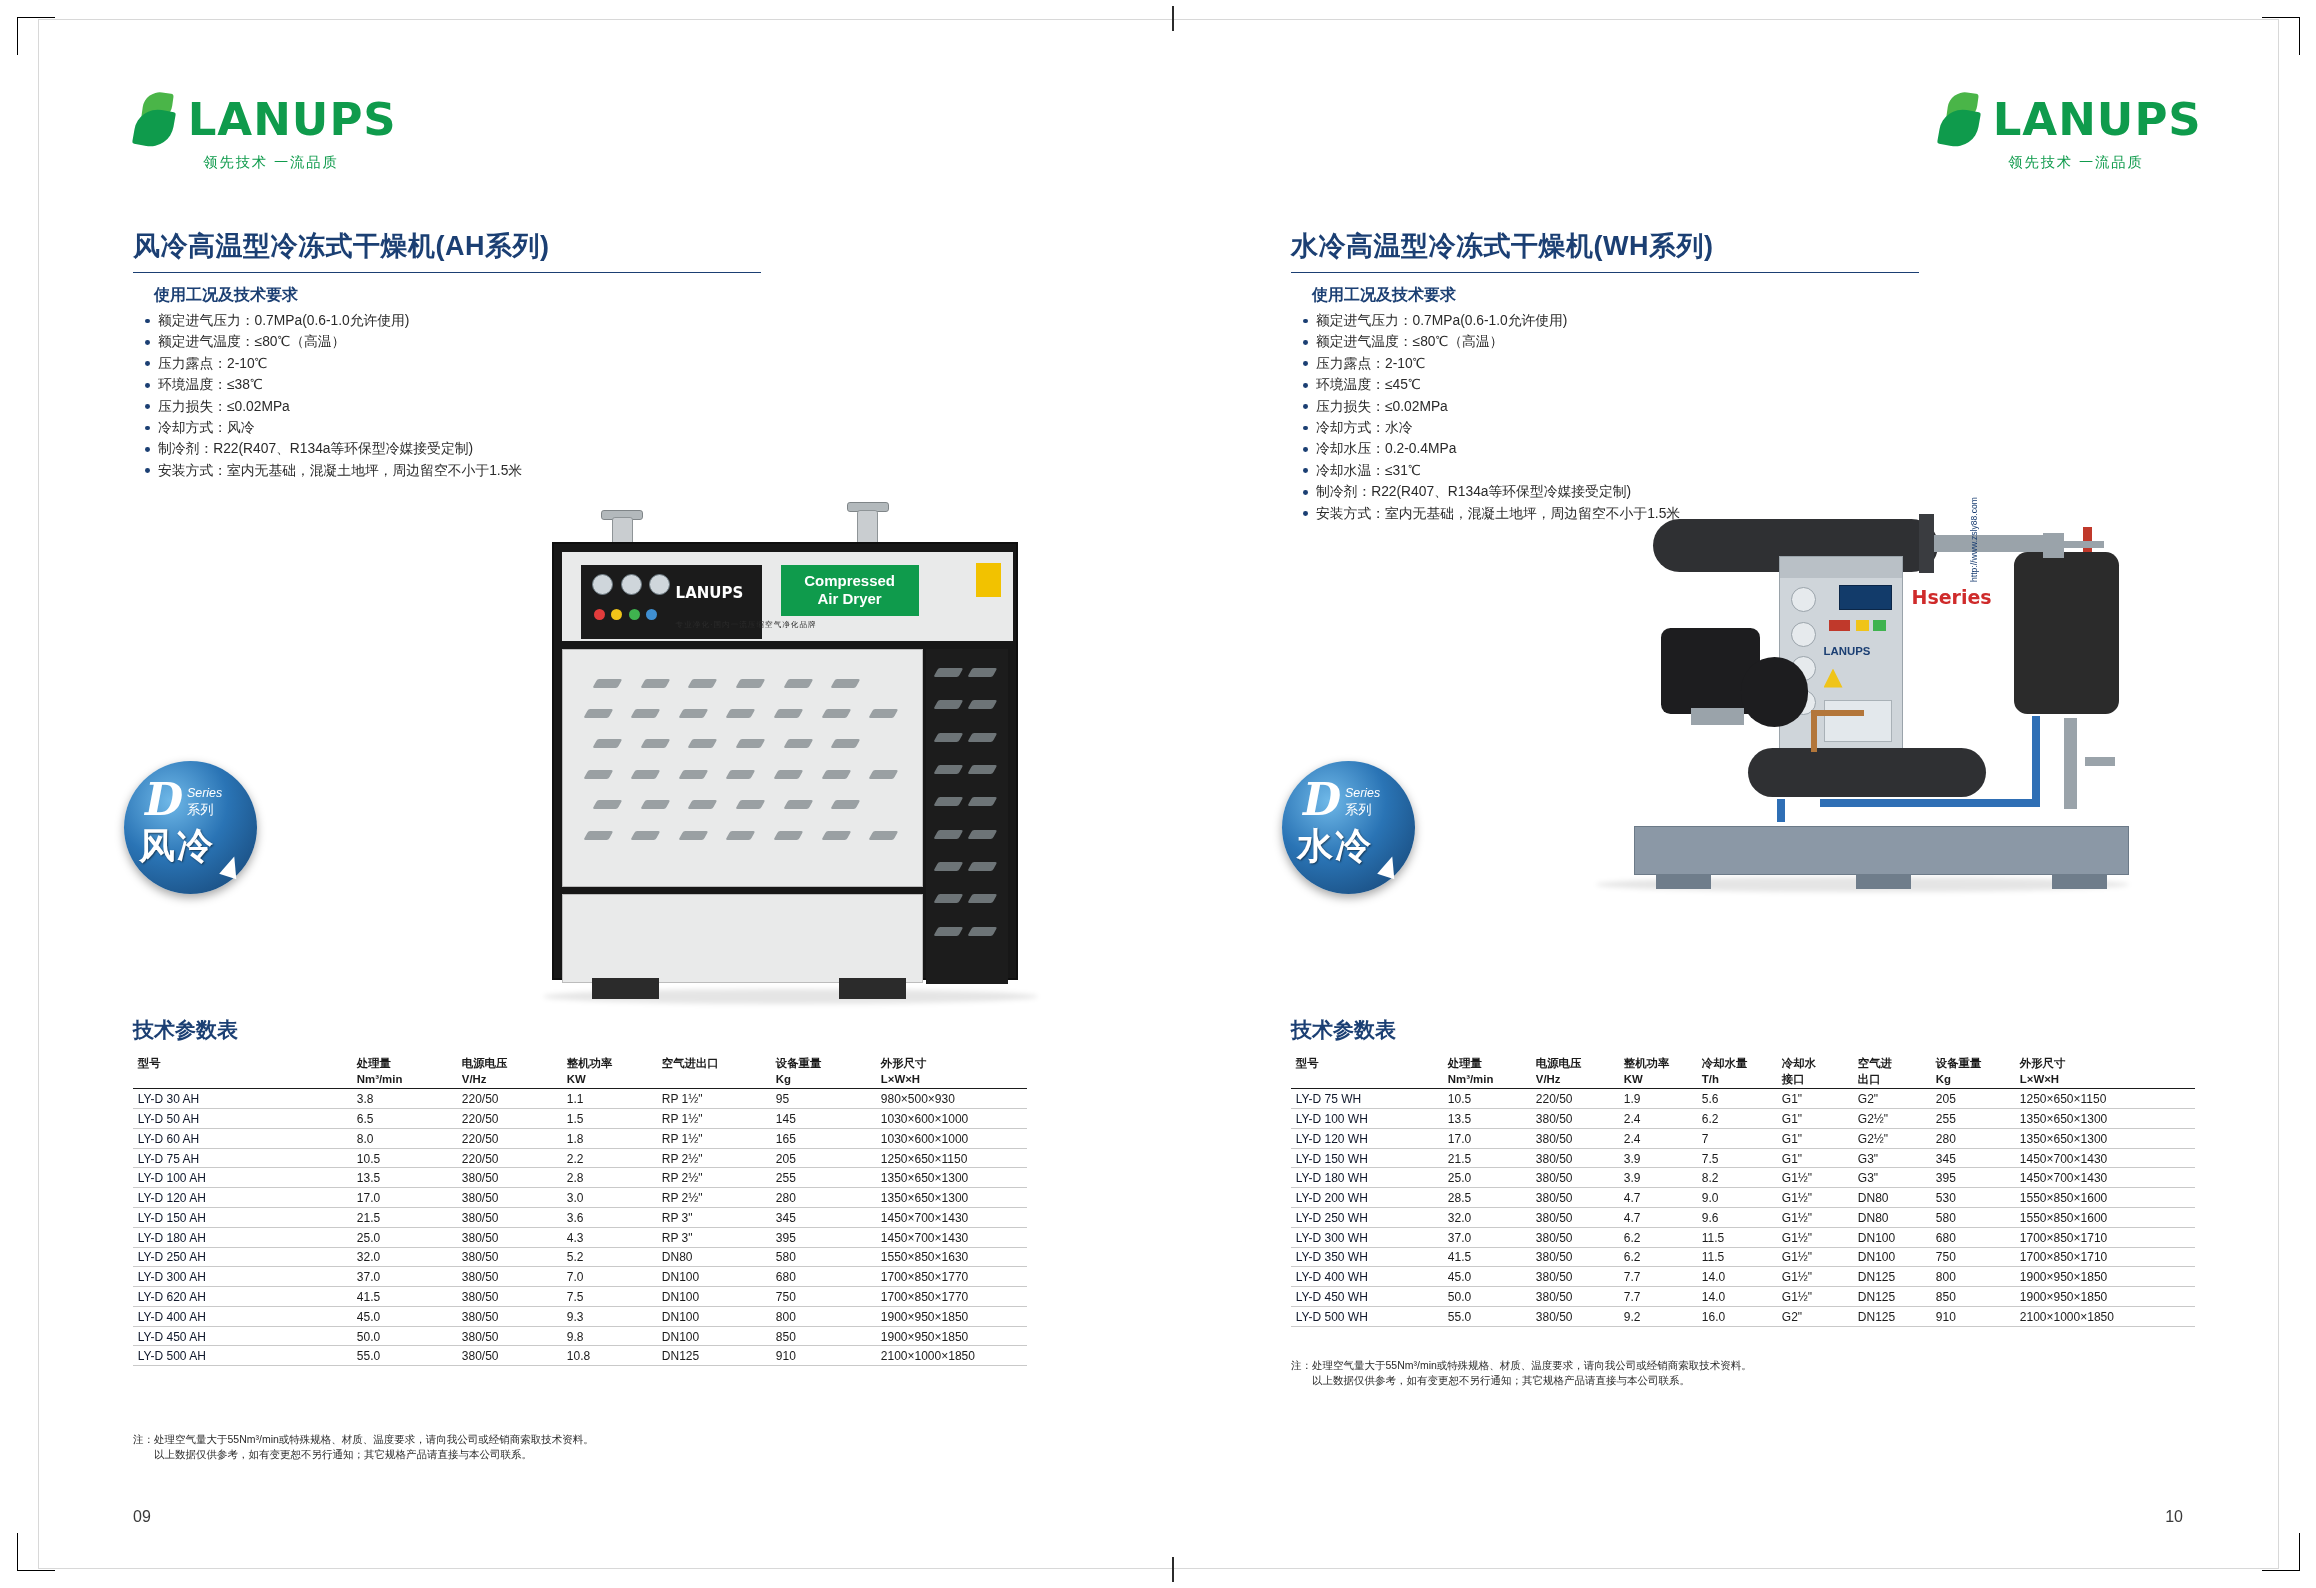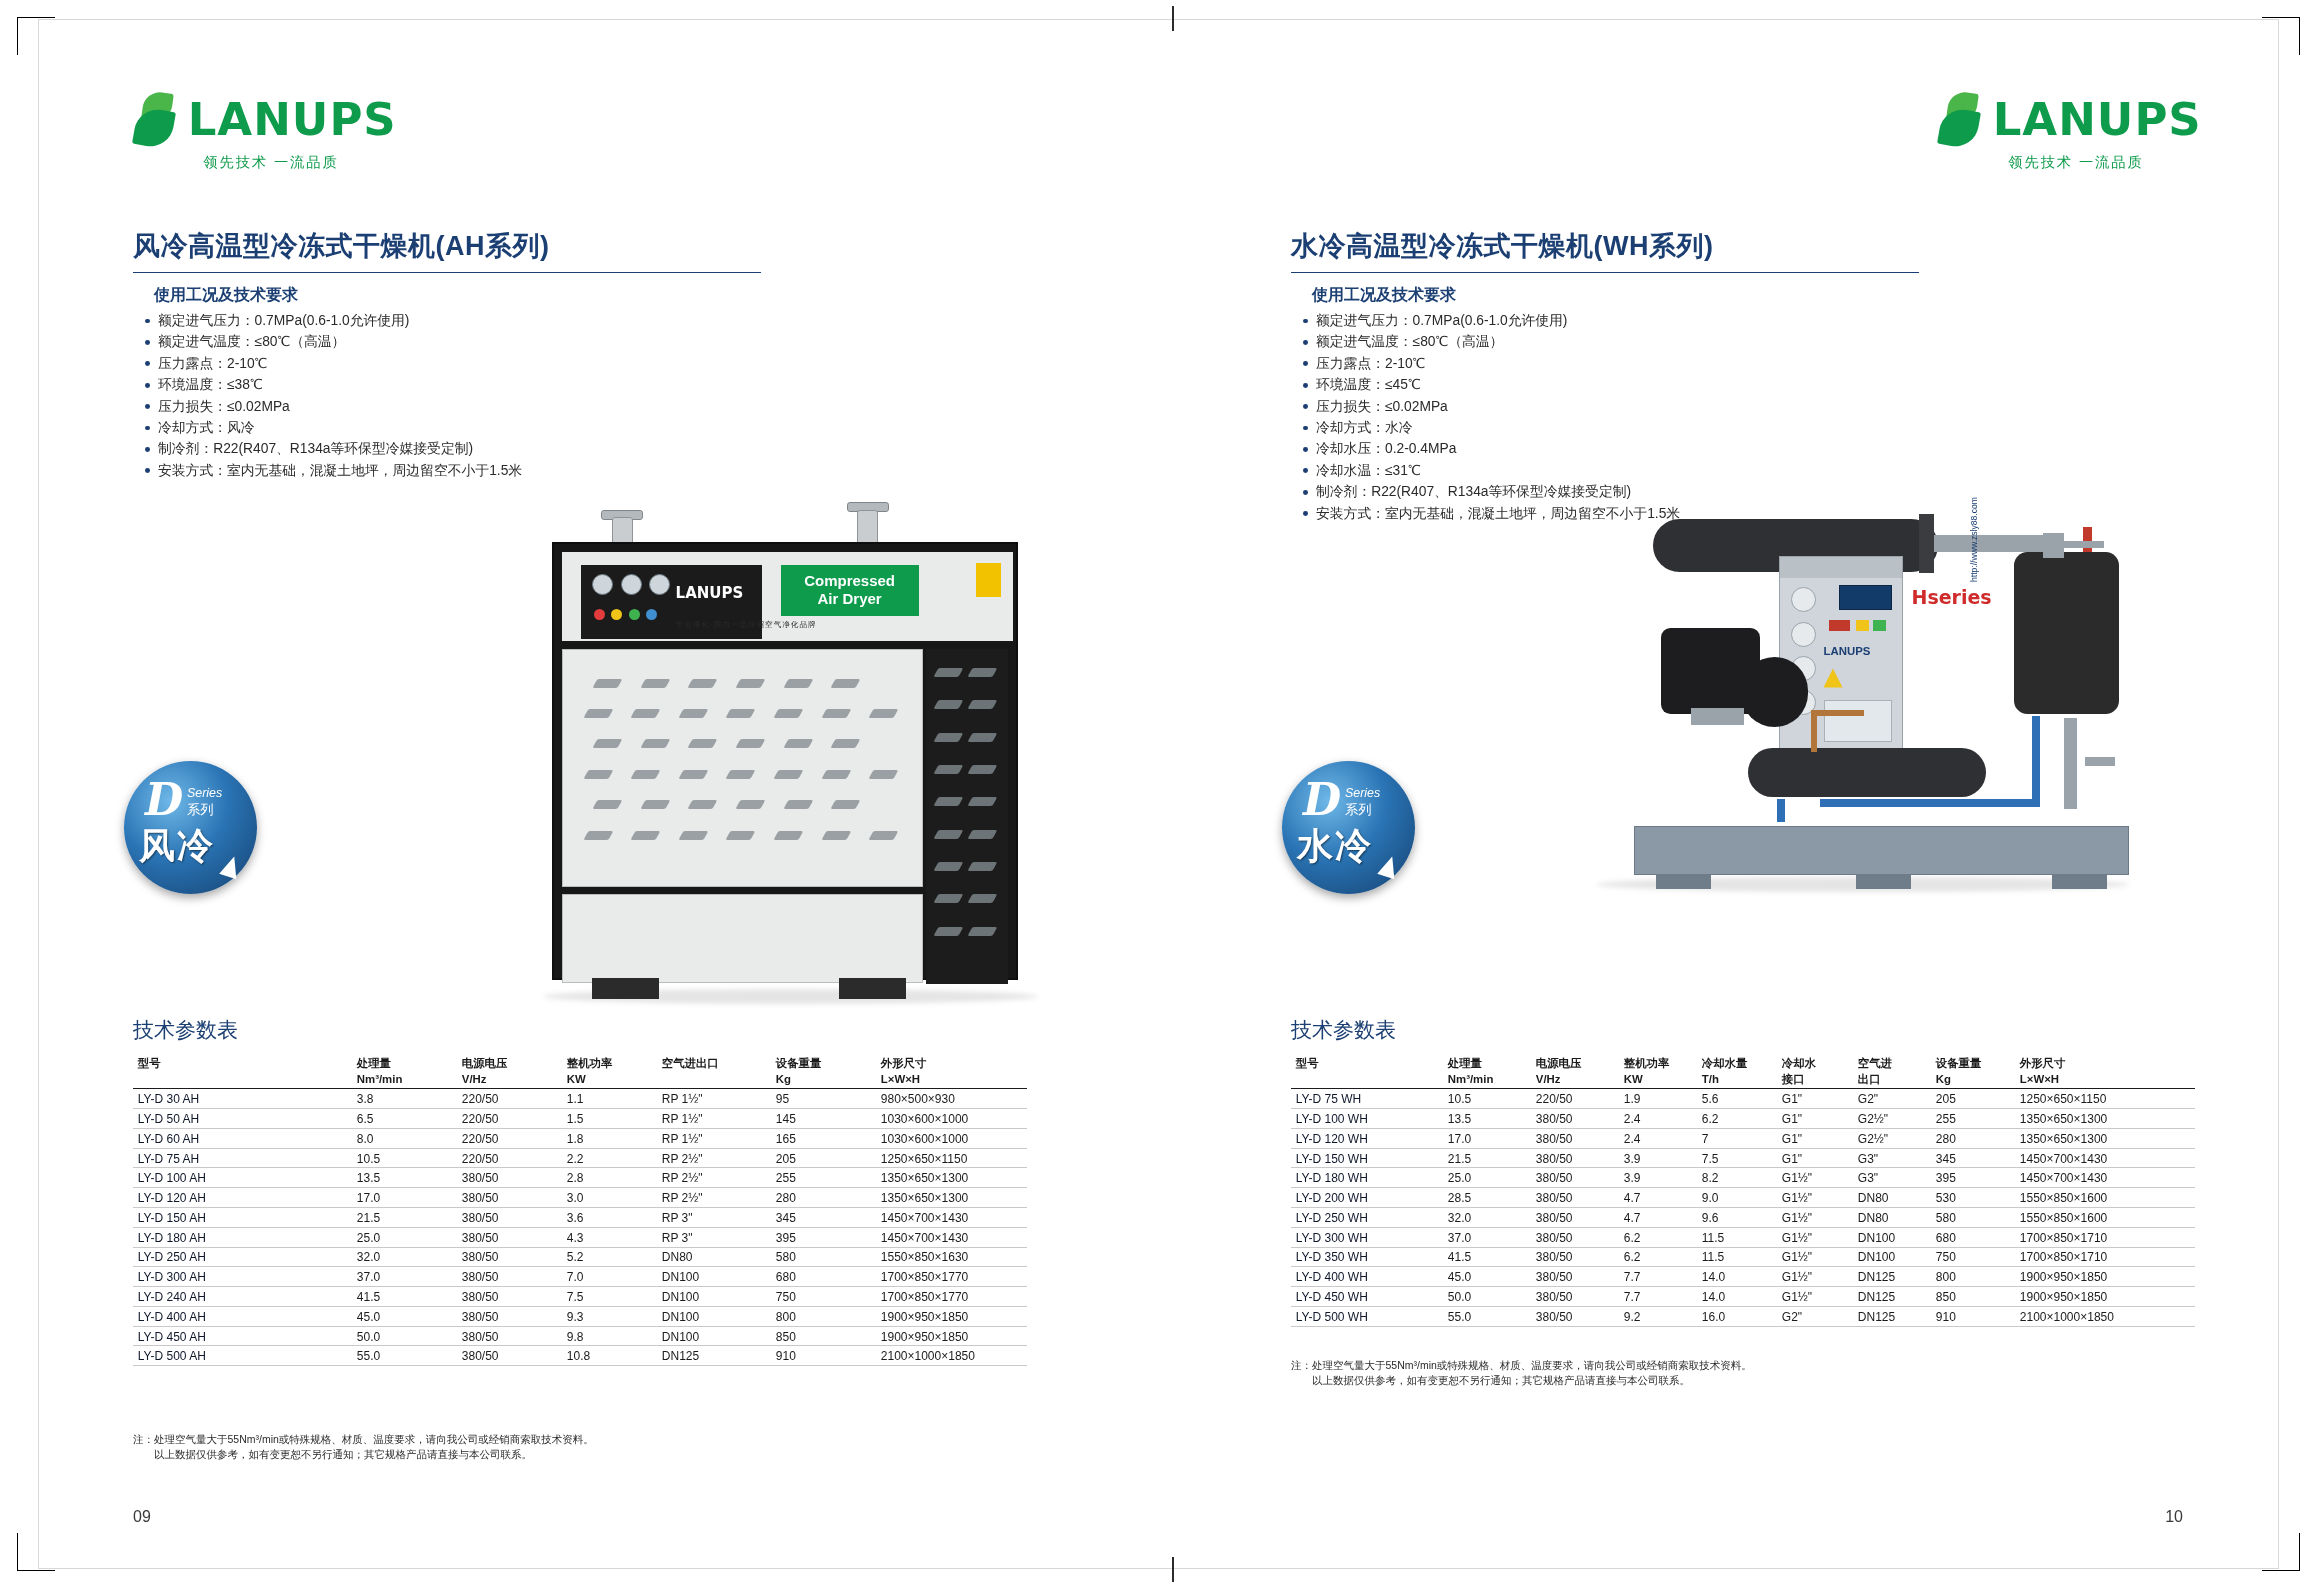--- a/index.html
+++ b/index.html
@@ -153,21 +153,21 @@
   .wc-hseries { position:absolute; color:#cf2b2b; font-weight:bold; font-size:19px; font-family:"DejaVu Sans", sans-serif; }
   .wc-url { position:absolute; color:#1b3f73; font-size:8.6px; transform:rotate(-90deg); transform-origin:left top; white-space:nowrap; }
   .wc-knob { position:absolute; width:25px; height:25px; border-radius:50%; background:#e6eaed; border:1.9px solid #9aa3aa; }
   .wc-comp { position:absolute; border-radius:9.5px; background:#1d1d1f; }
   .wc-pipe { position:absolute; background:#2f6fb5; }
   .wc-pipe.copper { background:#b3763a; }
   .wc-grey { position:absolute; background:#9aa3aa; }
   .wc-shadow { position:absolute; left:-9.5px; top:373px; width:533px; height:15px; background:rgba(0,0,0,0.10); filter:blur(2.9px); border-radius:50%; }
 
   
-  .tbl-title { position:absolute; font-size:21px; font-weight:normal; color:#1b3f73;text-align:right; }
+  .tbl-title { position:absolute; font-size:21px; font-weight:bold; color:#1b3f73;text-align:right; }
   table.spec {
     position:absolute;
     border-collapse:collapse;
     font-size:12px;
     color:#1b1b1b;
   }
   table.spec th, table.spec td {
     text-align:left;
     padding:2.9px 4.8px 1.9px 4.8px;
     font-weight:normal;
@@ -450,21 +450,21 @@
           <tr>
             <td>LY-D 300 AH</td>
             <td>37.0</td>
             <td>380/50</td>
             <td>7.0</td>
             <td>DN100</td>
             <td>680</td>
             <td>1700×850×1770</td>
           </tr>
           <tr>
-            <td>LY-D 240 AH</td>
+            <td>LY-D 620 AH</td>
             <td>41.5</td>
             <td>380/50</td>
             <td>7.5</td>
             <td>DN100</td>
             <td>750</td>
             <td>1700×850×1770</td>
           </tr>
           <tr>
             <td>LY-D 400 AH</td>
             <td>45.0</td>

